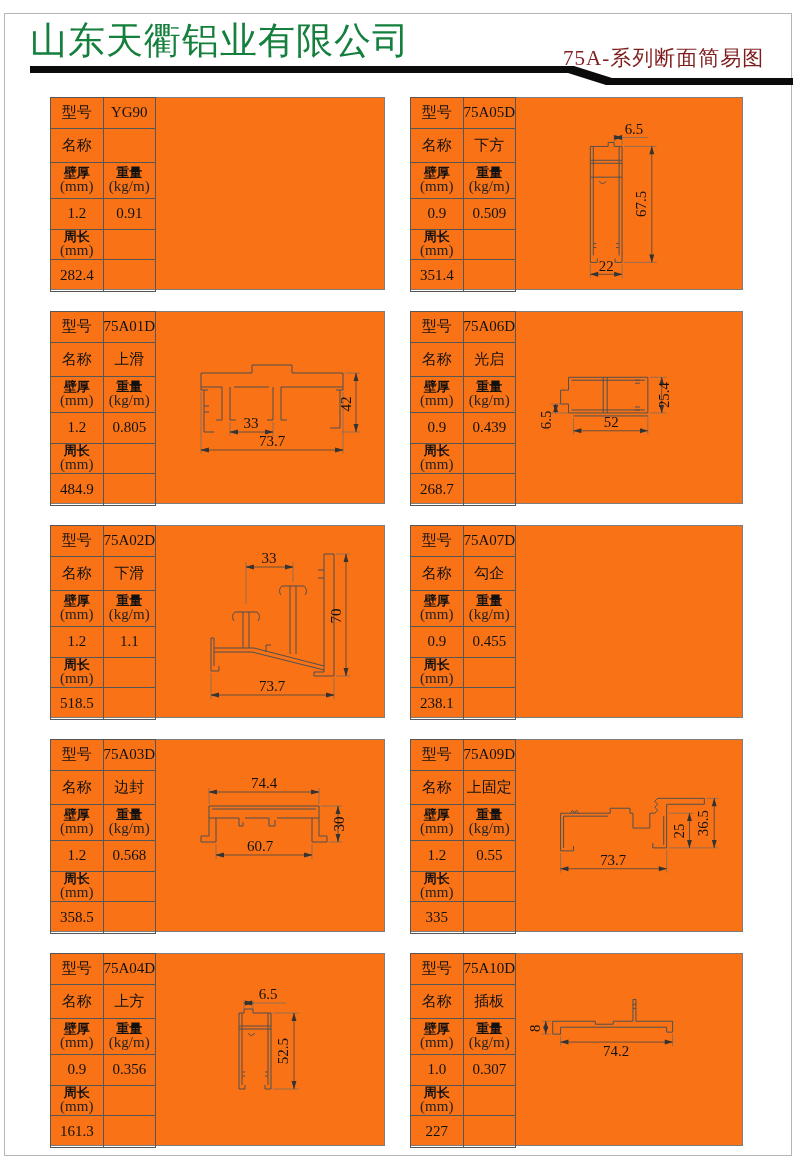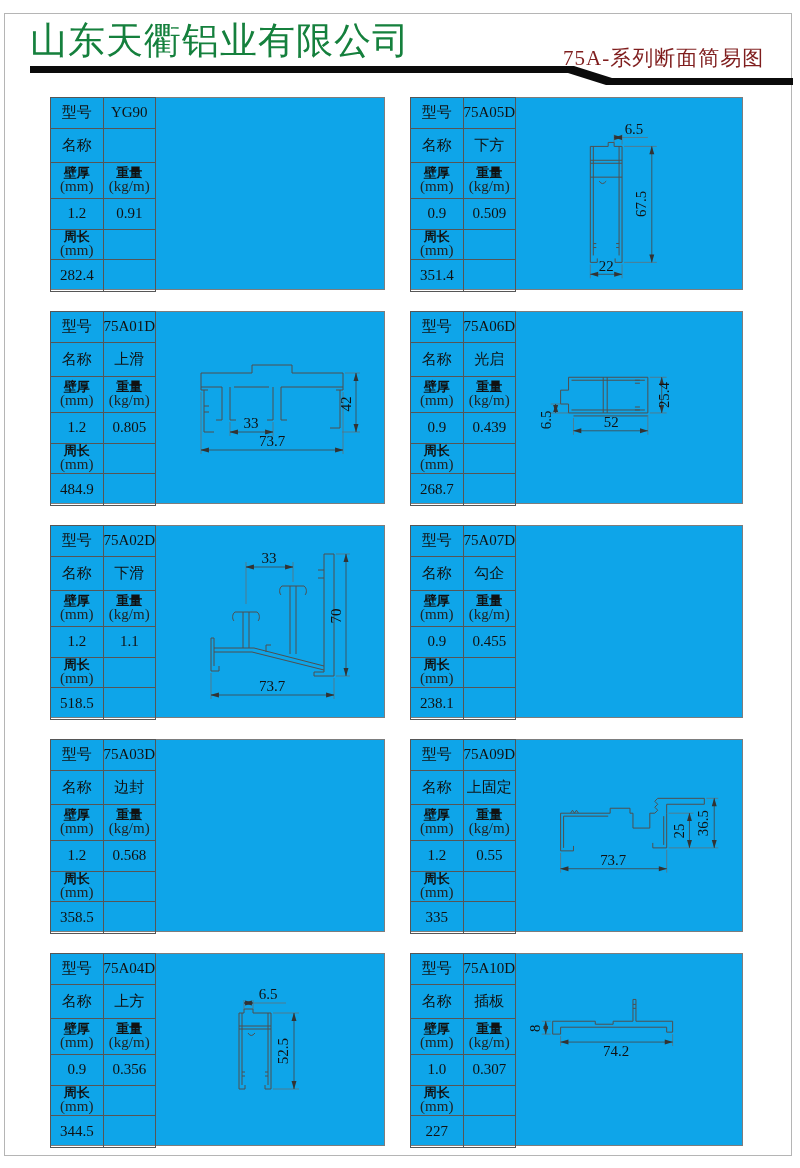--- a/index.html
+++ b/index.html
@@ -9,21 +9,21 @@
        border:1px solid #b5b5b5;box-sizing:border-box;}
   .company{position:absolute;left:30px;top:16px;font-size:37px;letter-spacing:1px;
        color:#15803d;white-space:nowrap;}
   .series{position:absolute;left:563px;top:44px;font-size:21px;letter-spacing:1px;
        color:#7f1d1d;white-space:nowrap;}
   .swoosh{position:absolute;left:0;top:0;}
 
   .grid{position:absolute;left:50px;top:97px;display:grid;
        grid-template-columns:335px 333px;column-gap:25px;row-gap:21px;}
   .cell{height:193px;border:1px solid #7d7d7d;box-sizing:border-box;
-       display:flex;background:#0ea5e9;}
+       display:flex;background:#f97316;}
   table.spec{border-collapse:collapse;table-layout:fixed;
        flex:0 0 106px;width:106px;margin:-1px 0 -1px -1px;height:195px;}
   table.spec td{border:1px solid #565656;padding:0;text-align:center;
        font-size:15px;line-height:1.15;overflow:hidden;}
   table.spec tr:nth-child(1){height:31px}
   table.spec tr:nth-child(2){height:34px}
   table.spec tr:nth-child(3){height:36px}
   table.spec tr:nth-child(4){height:30px}
   table.spec tr:nth-child(5){height:30px}
   table.spec tr:nth-child(6){height:32px}
@@ -431,20 +431,42 @@
               <span class="u">(mm)</span>
             </td>
           <td></td>
           </tr>
       <tr>
             <td class="num-left">358.5</td>
           <td></td>
           </tr>
     </tbody>
       </table>
+    <div class="draw">
+      <svg viewBox="0 0 228 191">
+        <g class="p">
+          <path d="M53,66 H163 M56,69 H160"></path>
+          <path d="M53,78 H83 M89,78 H113 M121,78 H163"></path>
+          <path d="M83,78 V86 H87 V82 M113,78 V86 H119 V80"></path>
+          <path d="M53,66 V96 H45 V102 H60 V78"></path>
+          <path d="M163,66 V96 H171 V102 H156 V78"></path>
+        </g>
+        <g>
+          <path class="e" d="M53,64 V48 M163,64 V48"></path>
+          <path class="d" d="M53,52 H163" marker-start="url(#arr)" marker-end="url(#arr)"></path>
+          <text class="t" x="108" y="48">74.4</text>
+          <path class="e" d="M60,104 V119 M156,104 V119"></path>
+          <path class="d" d="M60,115 H156" marker-start="url(#arr)" marker-end="url(#arr)"></path>
+          <text class="t" x="104" y="111">60.7</text>
+          <path class="e" d="M165,66 H186 M173,102 H186"></path>
+          <path class="d" d="M182,66 V102" marker-start="url(#arr)" marker-end="url(#arr)"></path>
+          <text class="t" x="188" y="84" transform="rotate(-90 188 84)">30</text>
+        </g>
+      </svg>
+    </div>
   </section>
 
   <section class="cell">
     <table class="spec">
       <tbody>
           <tr>
             <td>型号</td>
           <td class="model-val">75A09D</td>
           </tr>
       <tr>
@@ -530,21 +552,21 @@
           <td>0.356</td>
           </tr>
       <tr>
             <td>
               <span class="l">周长</span>
               <span class="u">(mm)</span>
             </td>
           <td></td>
           </tr>
       <tr>
-            <td class="num-left">344.5</td>
+            <td class="num-left">161.3</td>
           <td></td>
           </tr>
     </tbody>
       </table>
     <div class="draw">
       <svg viewBox="0 0 228 191">
         <g class="p">
           <path d="M83,59 H88 V55 H97 V59 H115"></path>
           <path d="M83,59 V135 H89 V131 M86,59 V131"></path>
           <path d="M115,59 V135 H109 V131 M112,59 V131"></path>

